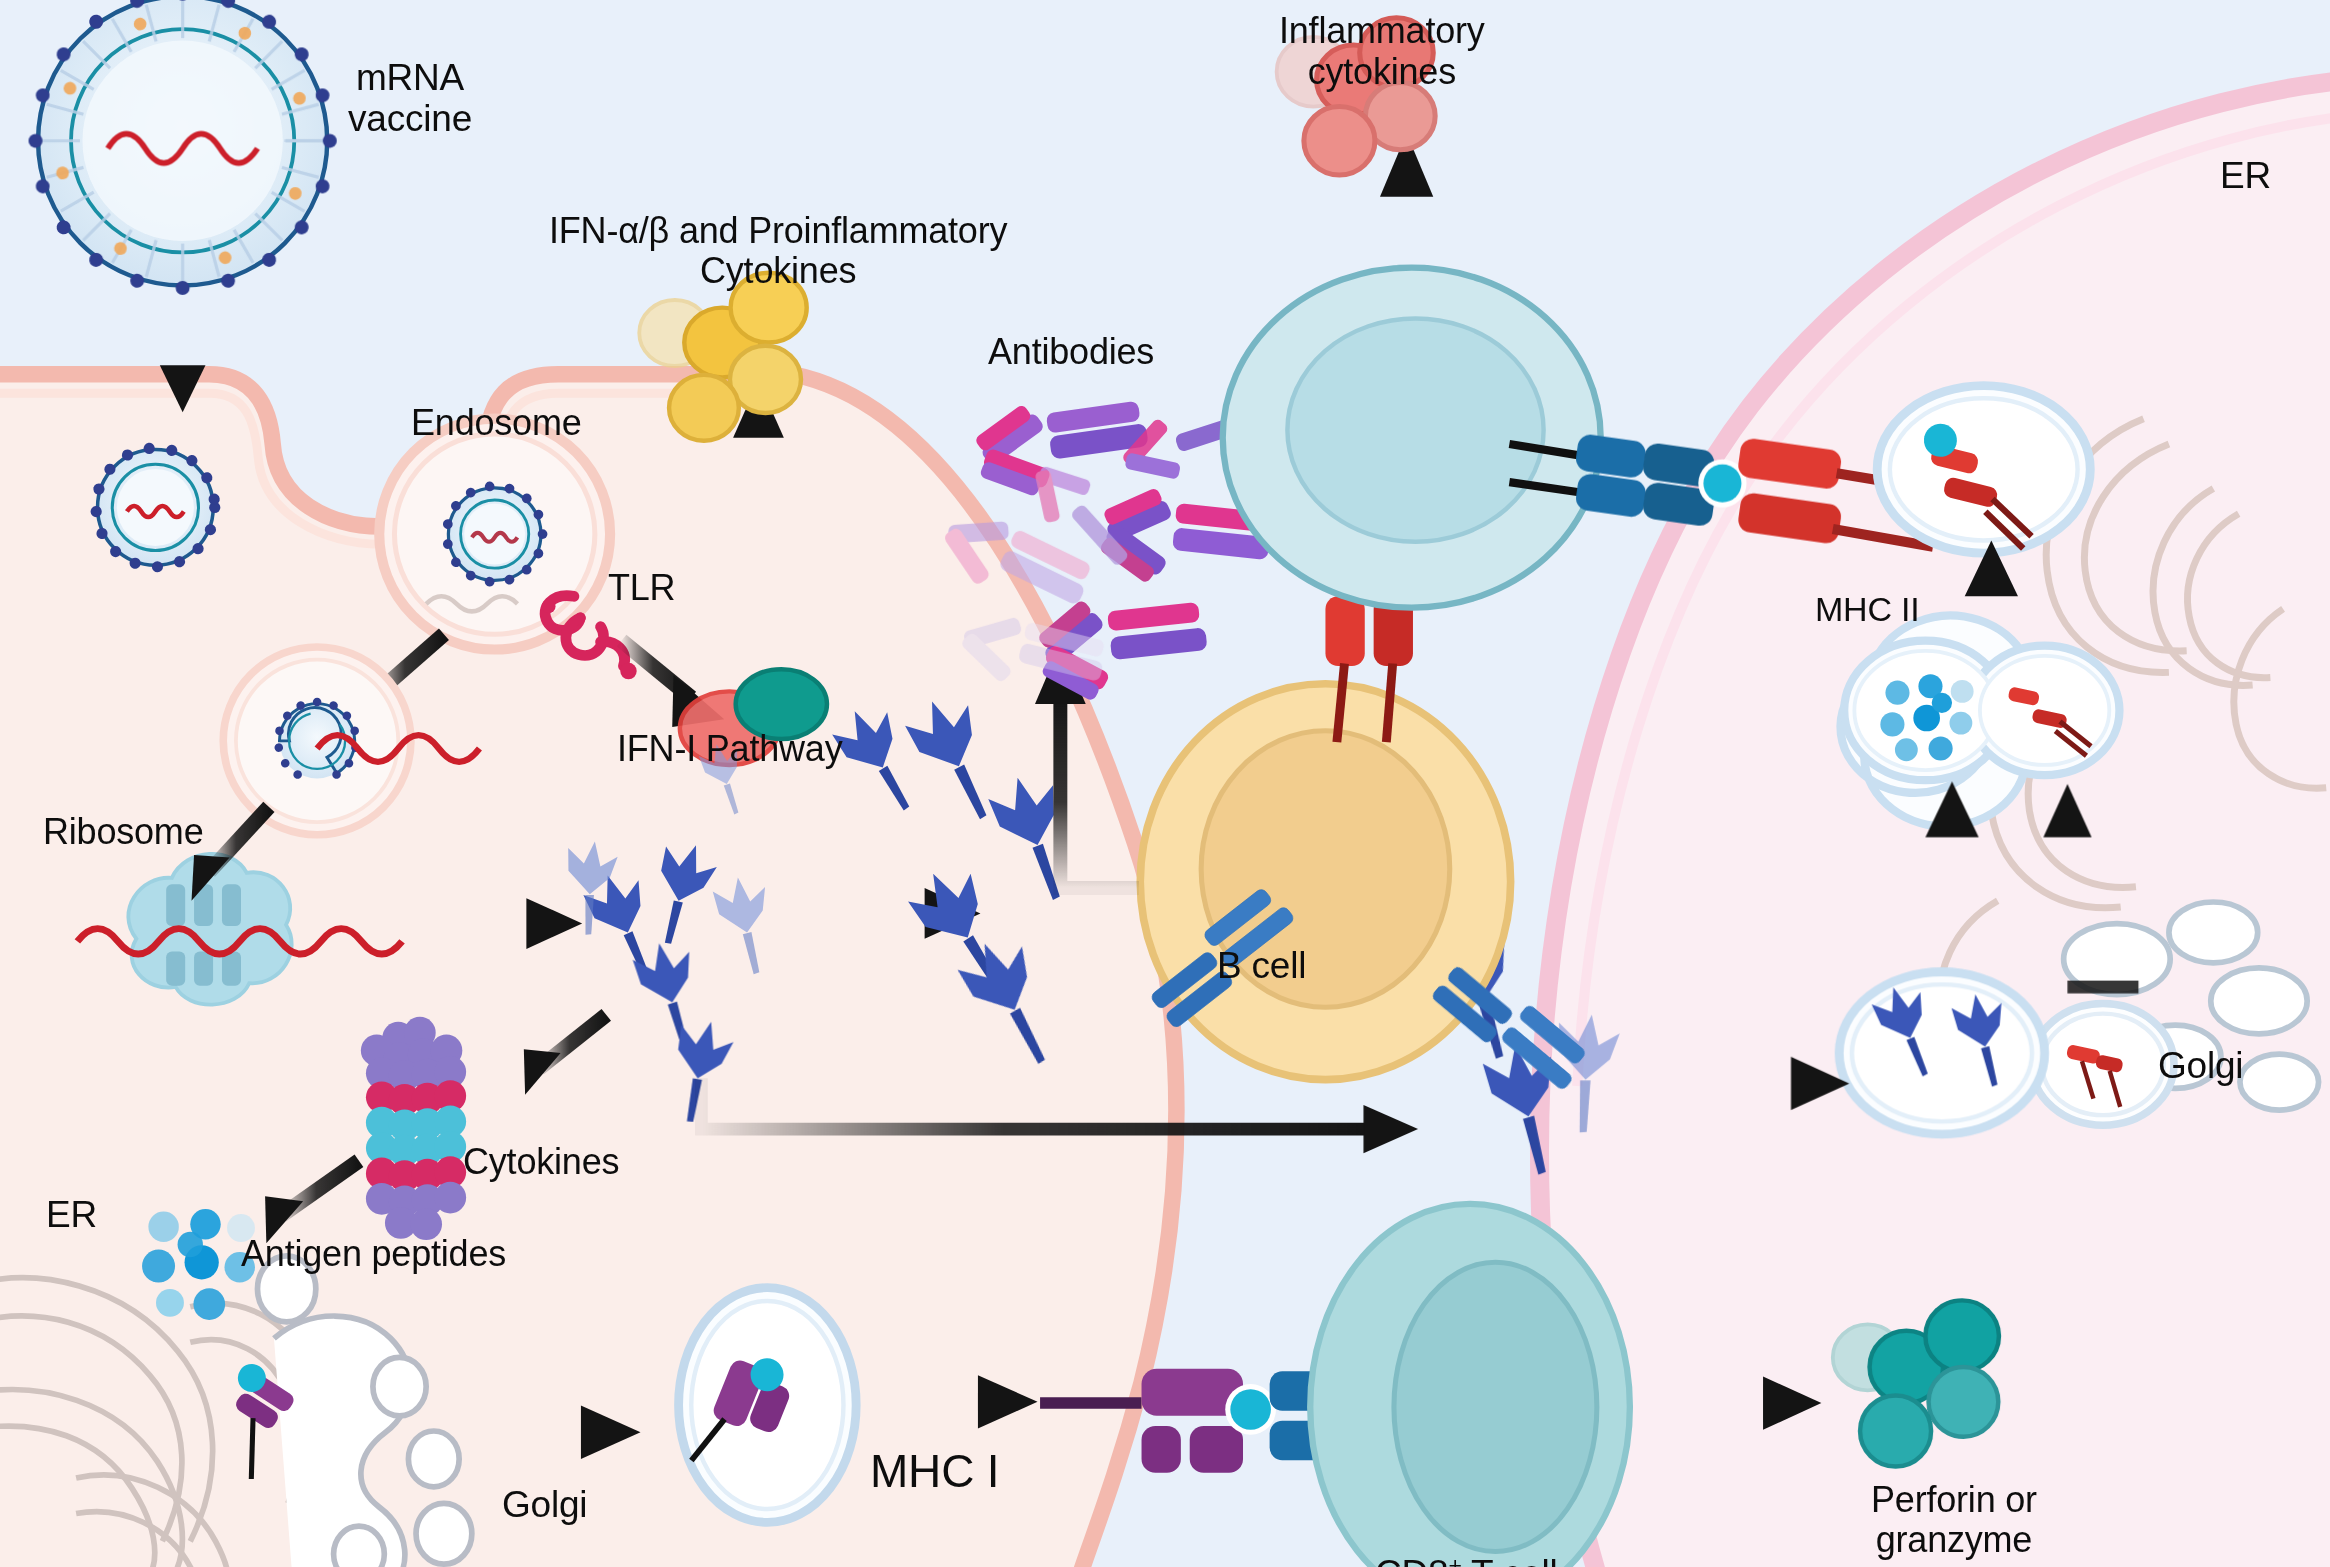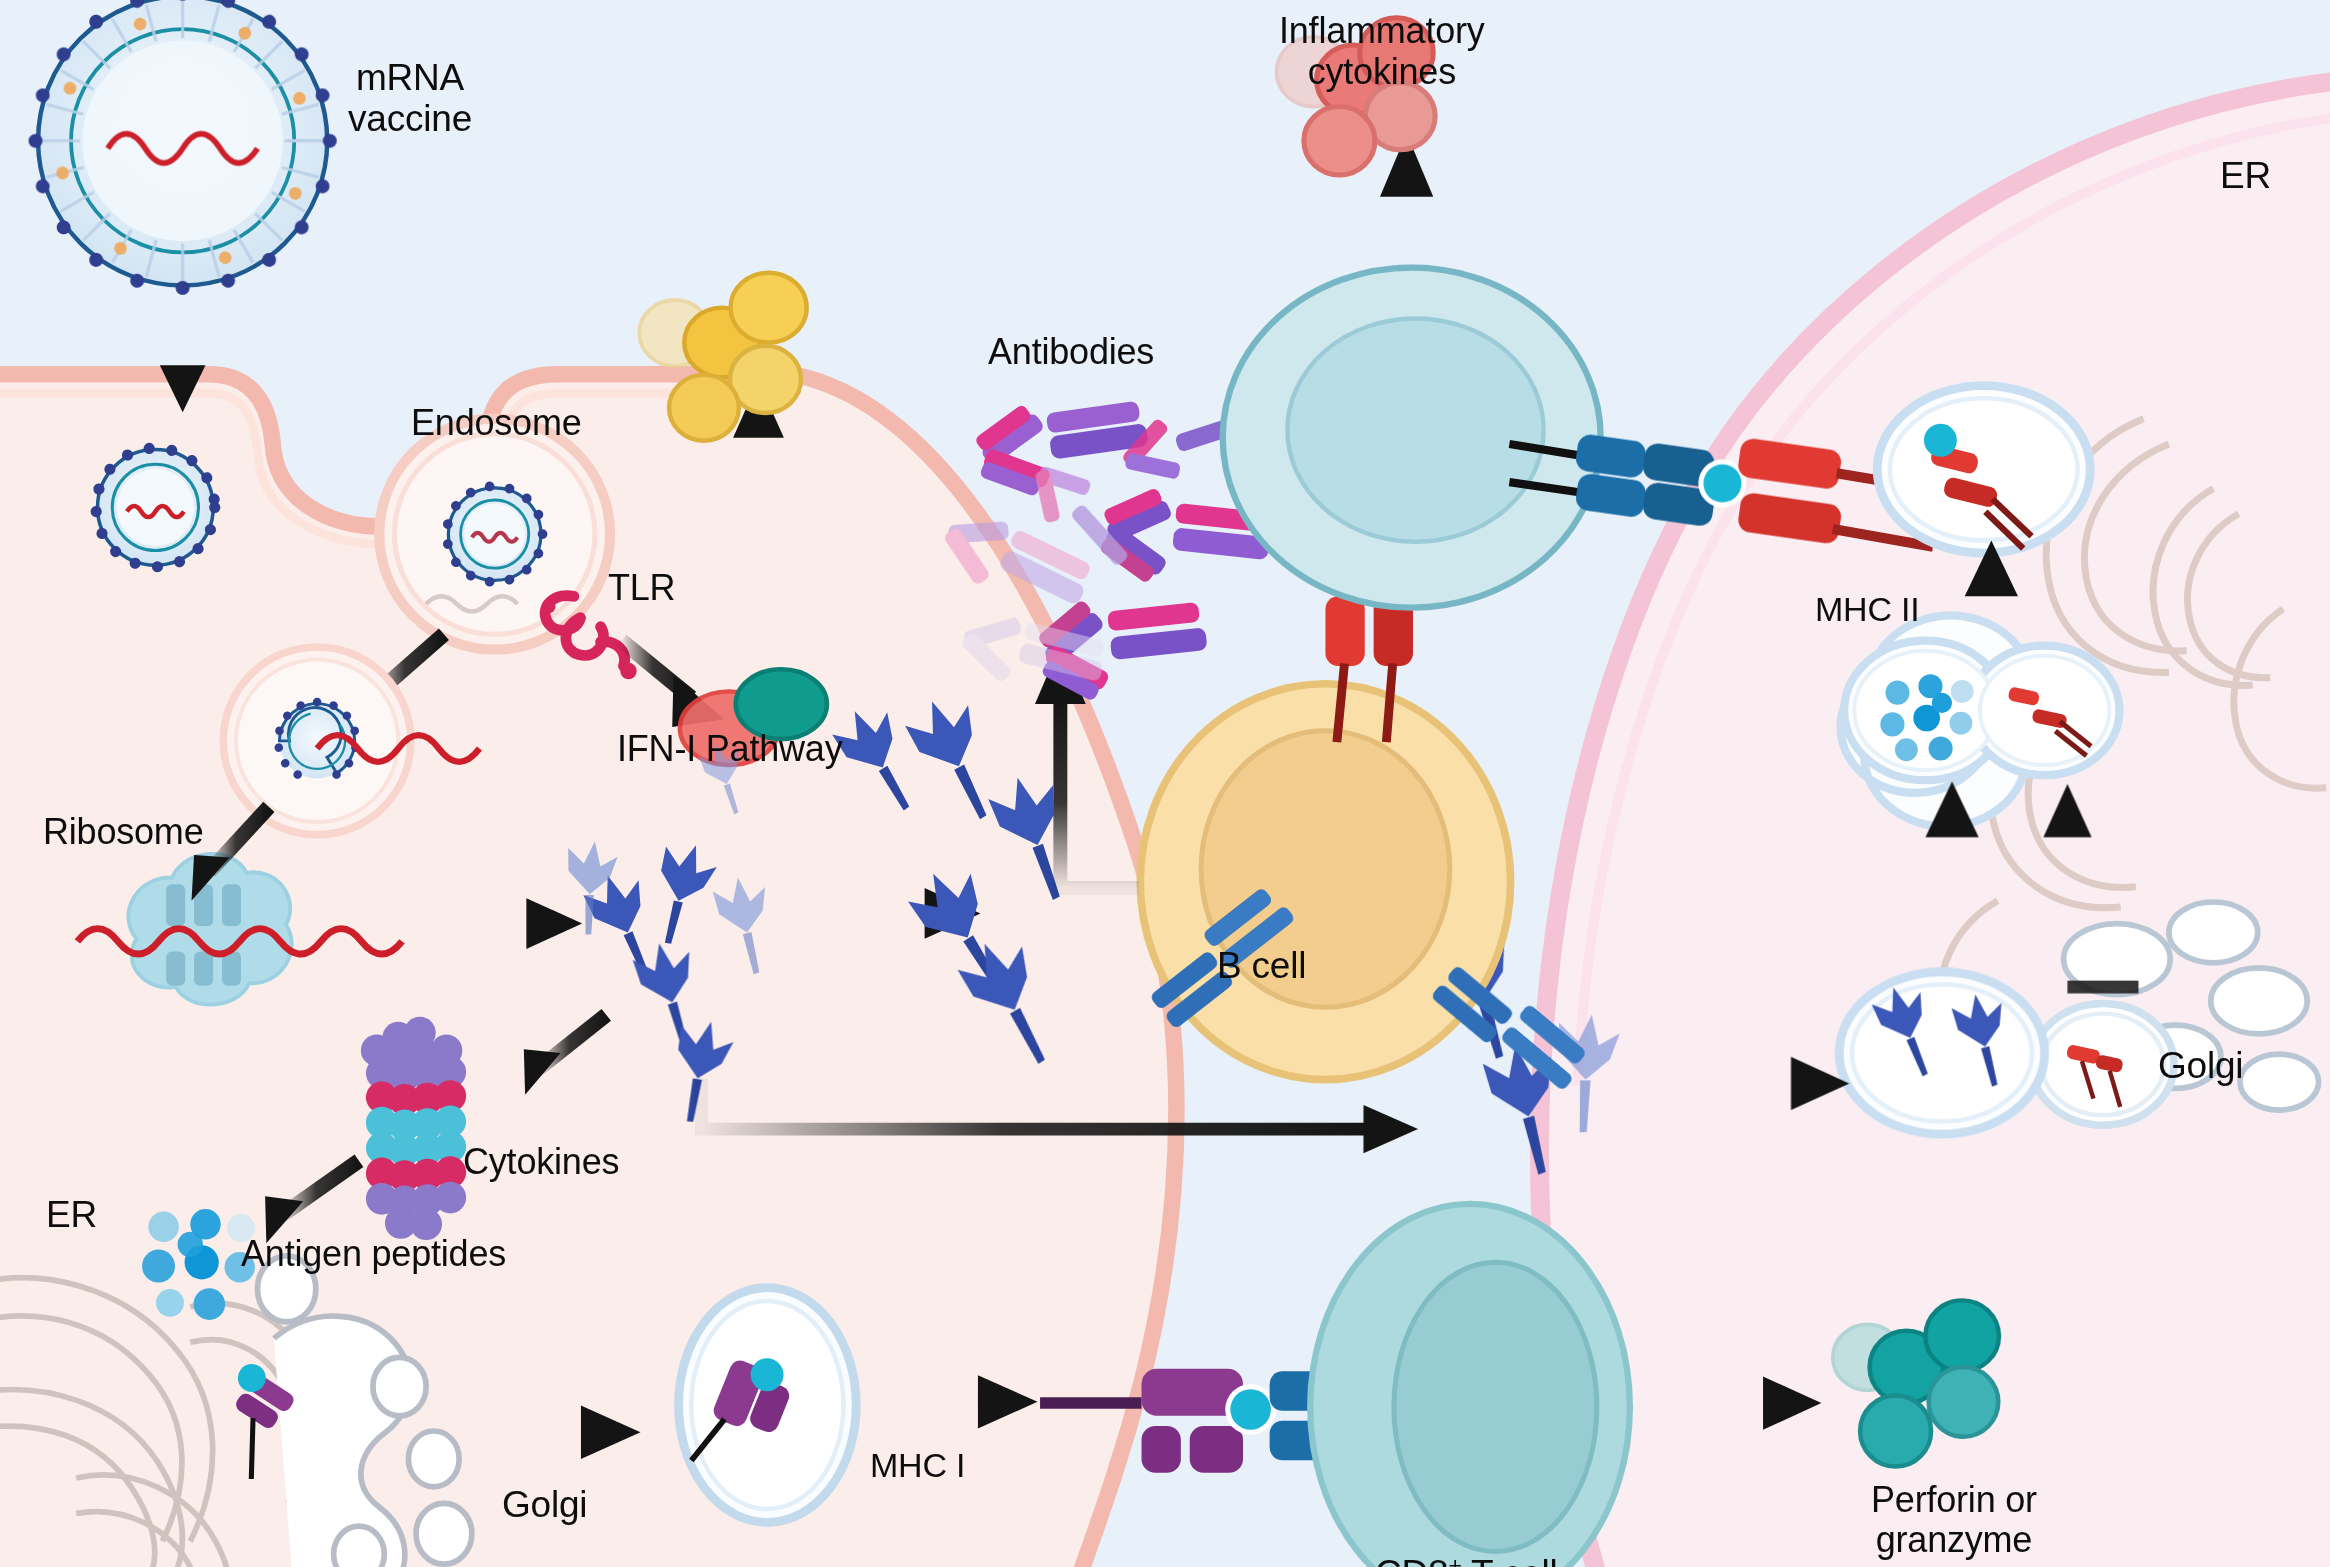--- a/index.html
+++ b/index.html
@@ -946,38 +946,40 @@
         <line x1="2710" y1="1708" x2="2834" y2="1708" stroke="url(#arrGrad)" stroke-width="26"></line>
         <path d="M 2824,1666 L 2824,1750 L 2916,1708 Z" fill="#141414"></path>
       </g>
 
     </g>
   </svg>
 
   <div class="lbl" style="left:348px;top:57px;font-size:37px;">mRNA
 vaccine</div>
 
+  <div class="lbl" style="left:549px;top:211px;font-size:36px;">IFN-α/β and Proinflammatory
+Cytokines</div>
 
   <div class="lbl" style="left:411px;top:403px;font-size:36px;">Endosome</div>
 
   <div class="lbl" style="left:608px;top:568px;font-size:36px;">TLR</div>
 
   <div class="lbl" style="left:617px;top:729px;font-size:36px;">IFN-I Pathway</div>
 
   <div class="lbl" style="left:43px;top:812px;font-size:36px;">Ribosome</div>
 
   <div class="lbl" style="left:463px;top:1142px;font-size:36px;">Cytokines</div>
 
   <div class="lbl" style="left:46px;top:1194px;font-size:37px;">ER</div>
 
   <div class="lbl" style="left:241px;top:1234px;font-size:36px;">Antigen peptides</div>
 
   <div class="lbl" style="left:502px;top:1484px;font-size:37px;">Golgi</div>
 
-  <div class="lbl" style="left:870px;top:1446px;font-size:34px;">MHC I</div>
+  <div class="lbl" style="left:870px;top:1446px;font-size:46px;">MHC I</div>
 
   <div class="lbl" style="left:988px;top:332px;font-size:36px;">Antibodies</div>
 
   <div class="lbl" style="left:1279px;top:11.4px;font-size:36px;">Inflammatory
 cytokines</div>
 
 
   <div class="lbl" style="left:1217px;top:945px;font-size:37px;">B cell</div>
 
   <div class="lbl" style="left:1375px;top:1512px;font-size:37px;">

